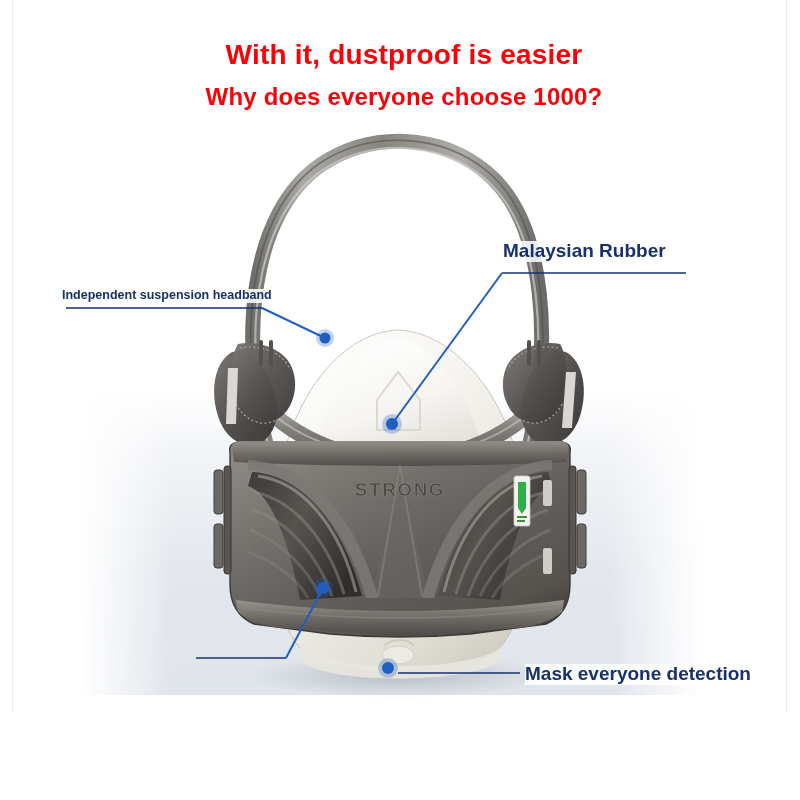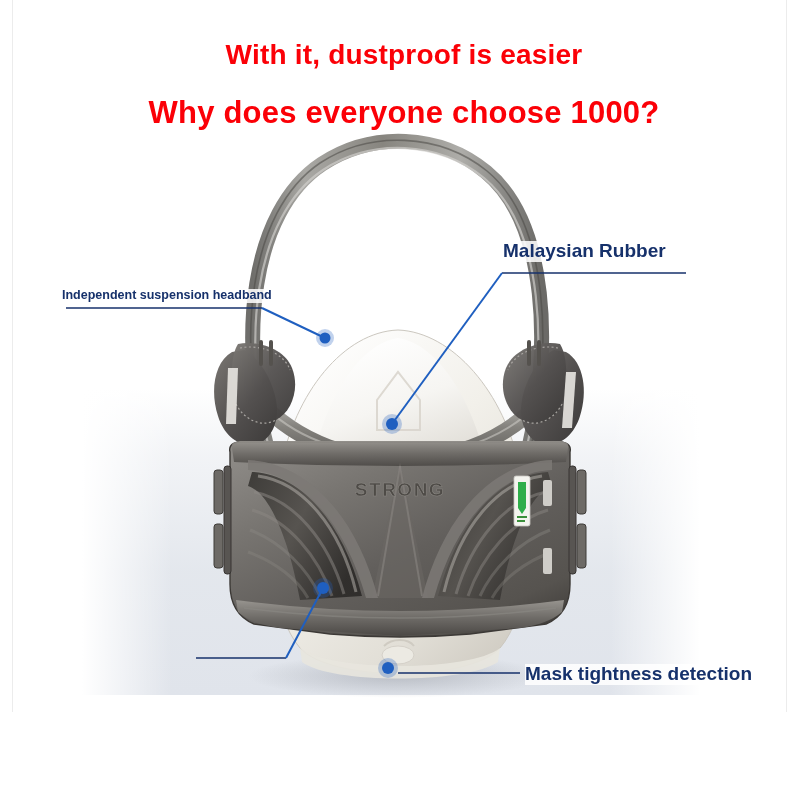--- a/index.html
+++ b/index.html
@@ -59,21 +59,21 @@
   .headline {
     position: absolute;
     left: 8px; right: 0;
     text-align: center;
     color: #fb0007;
     font-weight: 700;
     letter-spacing: 0.2px;
     white-space: nowrap;
   }
   .headline.l1 { top: 39px; font-size: 28px; }
-  .headline.l2 { top: 83px; font-size: 31px; margin-top: 12px; }
+  .headline.l2 { top: 83px; font-size: 24px; }
 
   
   #product {
     position: absolute;
     left: 0; top: 0;
     width: 800px; height: 800px;
     pointer-events: none;
   }
 
   
@@ -291,15 +291,15 @@
       <circle cx="388" cy="668" r="10" fill="#1f5fc0" opacity="0.28"></circle>
       <circle cx="388" cy="668" r="6" fill="#1f5fc0"></circle>
     </g>
   </svg>
 
   <div class="callout-label cl-headband">Independent suspension headband</div>
 
   <div class="callout-label cl-rubber">Malaysian Rubber</div>
 
 
-  <div class="callout-label cl-tight">Mask tightness detection</div>
+  <div class="callout-label cl-tight">Mask everyone detection</div>
 
 </div>
 
 </body></html>

